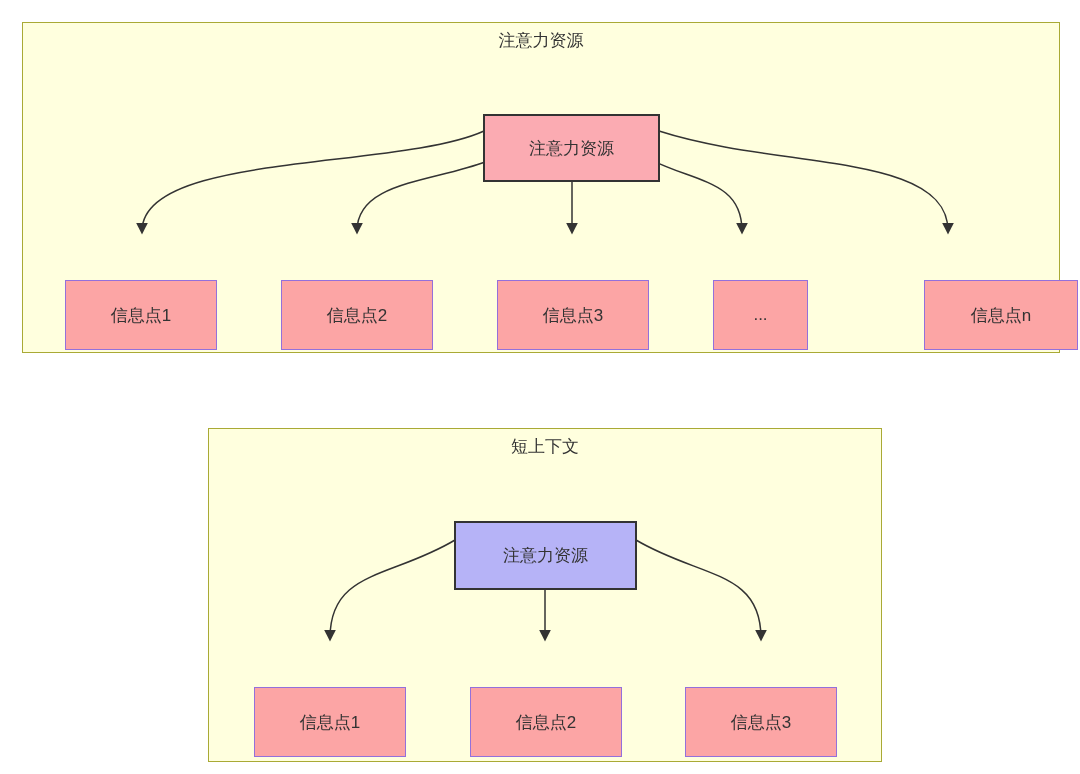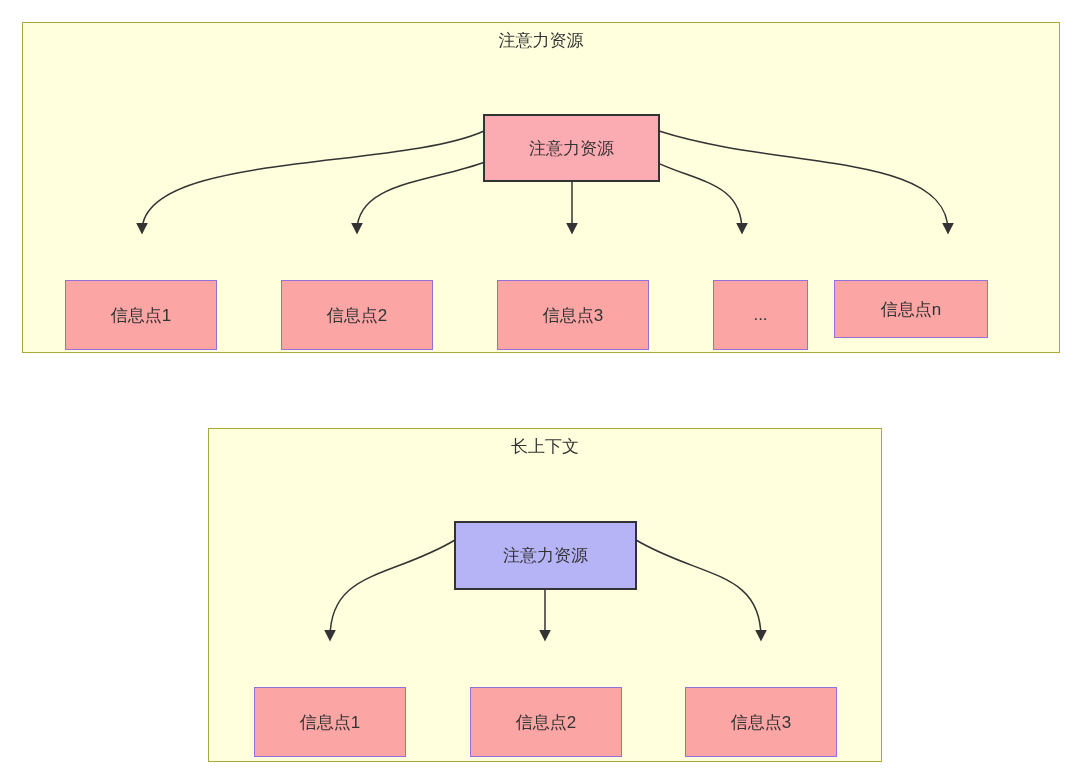--- a/index.html
+++ b/index.html
@@ -67,21 +67,21 @@
 </head>
 <body>
 
 <div class="canvas">
 
   <div class="subgraph" style="left:22px; top:22px; width:1038px; height:331px;">
     <div class="subgraph-title">注意力资源</div>
   </div>
 
   <div class="subgraph" style="left:208px; top:428px; width:674px; height:334px;">
-    <div class="subgraph-title">长上下文</div>
+    <div class="subgraph-title">短上下文</div>
   </div>
 
   <svg class="edge-layer" viewBox="0 0 1080 774">
     <defs>
       <marker id="arrow" viewBox="0 0 10 10" refX="7" refY="5" markerWidth="12" markerHeight="12" markerUnits="userSpaceOnUse" orient="auto-start-reverse">
         <path d="M0,0 L10,5 L0,10 z" fill="#333333"></path>
       </marker>
     </defs>
     <g fill="none" stroke="#333333" stroke-width="1.5">
       <path d="M 484 131 C 398 170, 142 152, 142 231" marker-end="url(#arrow)"></path>
@@ -104,21 +104,21 @@
   </div>
   <div class="node node-info" style="left:281px; top:236px; width:152px; height:70px;">
     <span>信息点2</span>
   </div>
   <div class="node node-info" style="left:497px; top:236px; width:152px; height:70px;">
     <span>信息点3</span>
   </div>
   <div class="node node-info" style="left:713px; top:236px; width:95px; height:70px;">
     <span>...</span>
   </div>
-  <div class="node node-info" style="left:834px; top:236px; width:154px; height:58px;">
+  <div class="node node-info" style="left:924px; top:236px; width:154px; height:70px;">
     <span>信息点n</span>
   </div>
 
   <div class="node node-attention-short" style="left:454px; top:477px; width:183px; height:69px;">
     <span>注意力资源</span>
   </div>
 
   <div class="node node-info" style="left:254px; top:643px; width:152px; height:70px;">
     <span>信息点1</span>
   </div>

